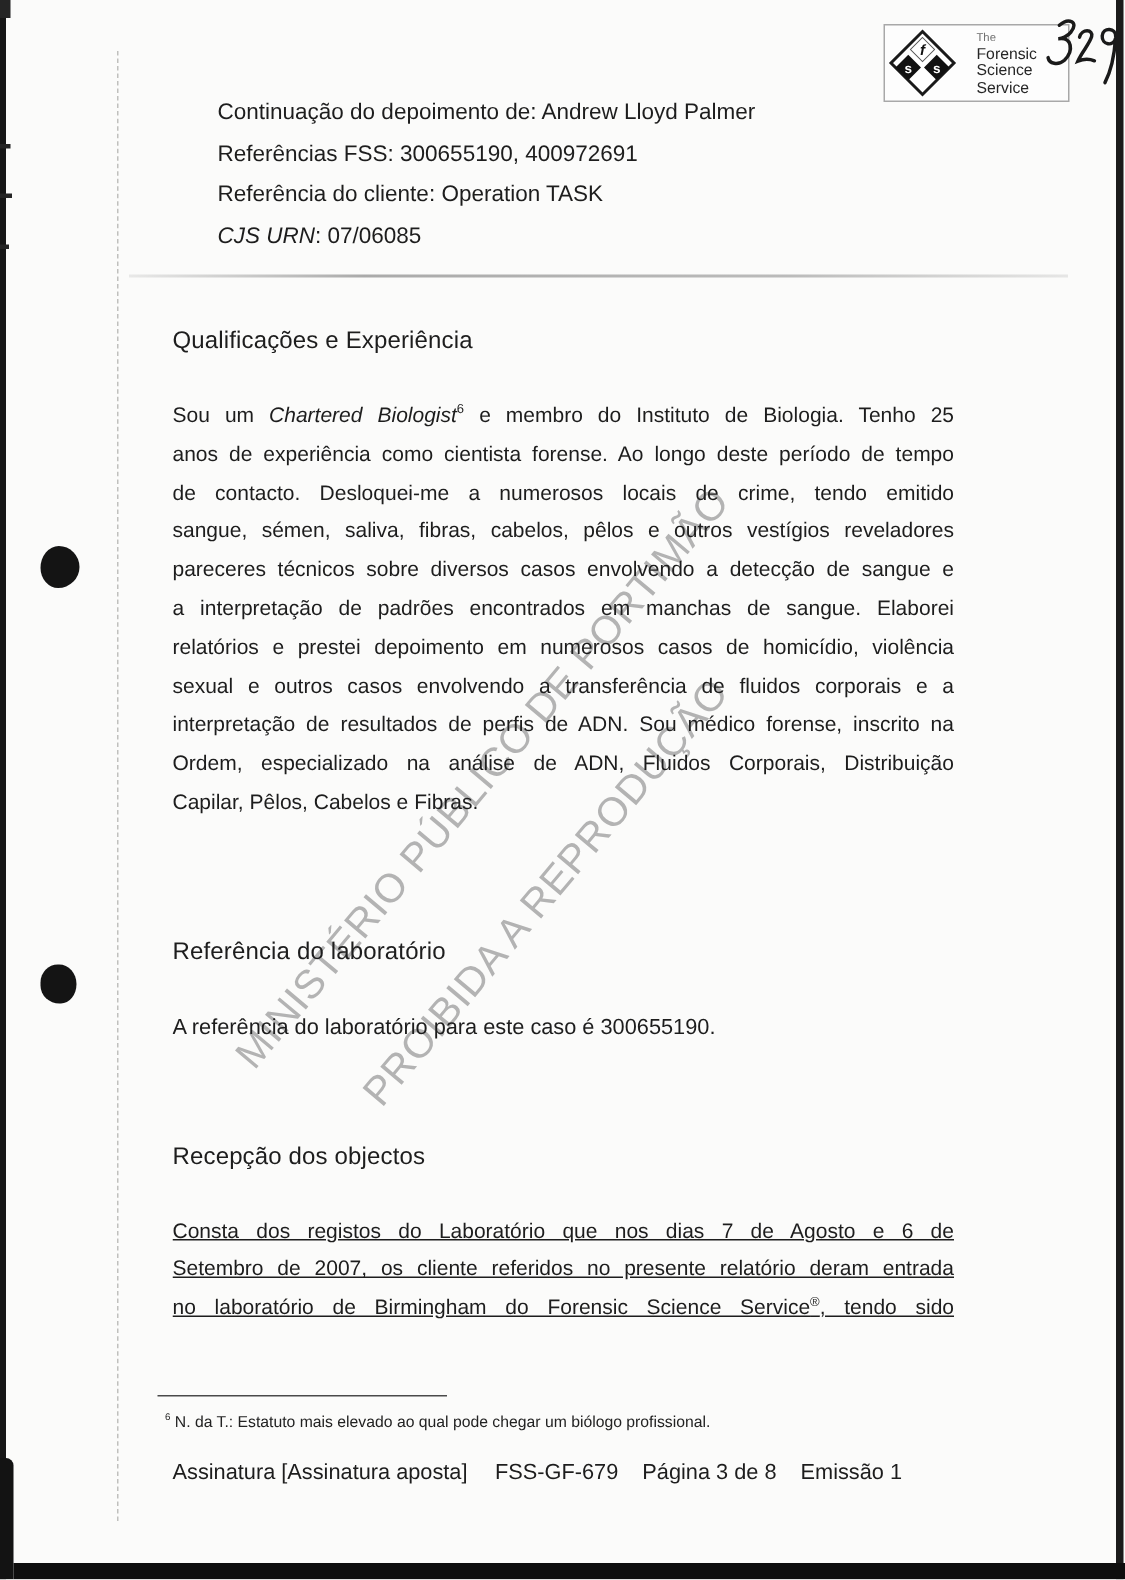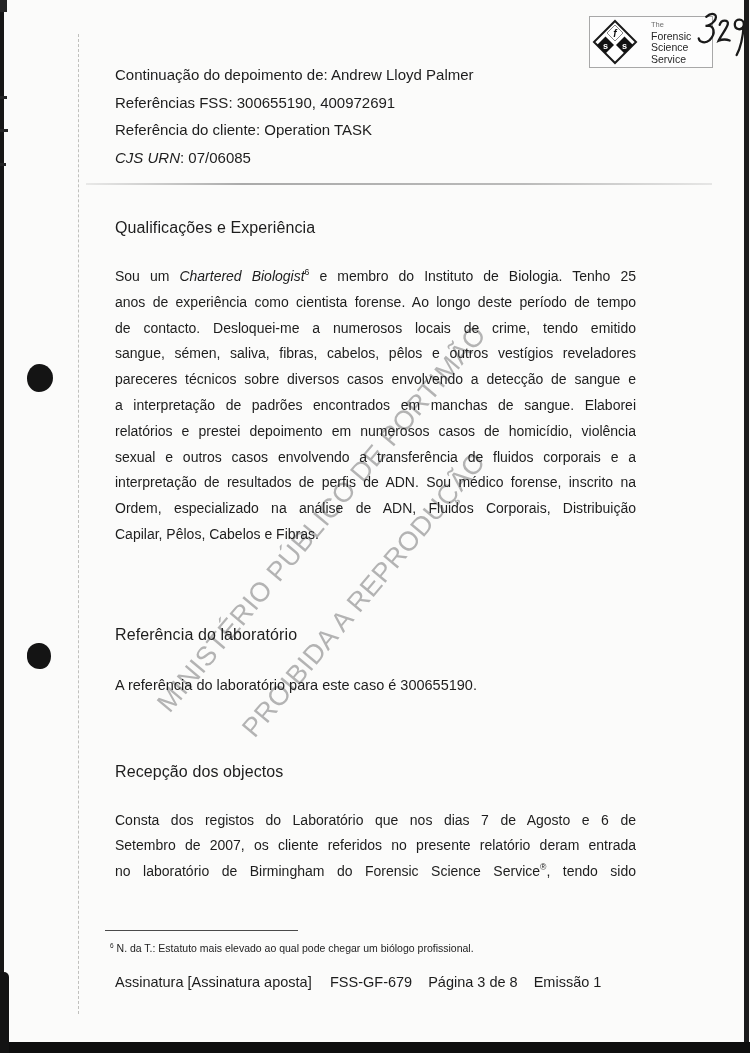--- a/index.html
+++ b/index.html
@@ -32,29 +32,29 @@
   
   .logo-box{position:absolute;left:589px;top:16px;width:122px;height:50px;border:1px solid #a8a8a8;
             background:#fdfdfd;display:flex;align-items:center;z-index:2;}
   .logo-dia{margin-left:2px;flex:0 0 auto;}
   .logo-text{margin-left:13px;line-height:11.5px;}
   .logo-the{font-size:7.5px;color:#6d6d6d;display:block;}
   .logo-line{font-size:10.5px;color:#262626;display:block;}
   .hand329{position:absolute;left:696px;top:11px;z-index:2;transform:rotate(4deg);}
 
   
-  .content{position:absolute;z-index:2;}
+  .content{position:absolute;z-index:2;margin-left:30px;}
   .hgroup{left:115px;top:61px;font-size:15px;line-height:27.5px;}
   .h1{position:absolute;left:115px;font-size:16px;font-weight:normal;z-index:2;letter-spacing:.1px;}
   #h-qual{top:219px;}
   #h-lab{top:626px;text-align:center;}
   #h-rec{top:763px;}
   .para{position:absolute;left:115px;width:521px;font-size:14px;z-index:2;}
   #para-qual{top:264px;line-height:25.8px;}
-  #para-rec{top:808px;line-height:25.4px;}
+  #para-rec{top:808px;line-height:25.4px;text-decoration:underline;}
   #lab-line{position:absolute;left:115px;top:677px;font-size:14.5px;z-index:2;}
   .tline{overflow:hidden;}
   .jline{text-align:justify;text-align-last:justify;}
   .it{font-style:italic;text-align:right;}
   sup{font-size:62%;line-height:0;}
 
   .fnsep{position:absolute;left:105px;top:930px;width:193px;height:1px;background:#4a4a4a;z-index:2;}
   .footnote{position:absolute;left:110px;top:941px;font-size:10.5px;color:#222;z-index:2;line-height:14px;}
   .footer-left{position:absolute;left:115px;top:974px;font-size:14.5px;z-index:2;}
   .footer-right{position:absolute;left:330px;top:974px;display:flex;gap:16px;font-size:14.5px;z-index:2;}

